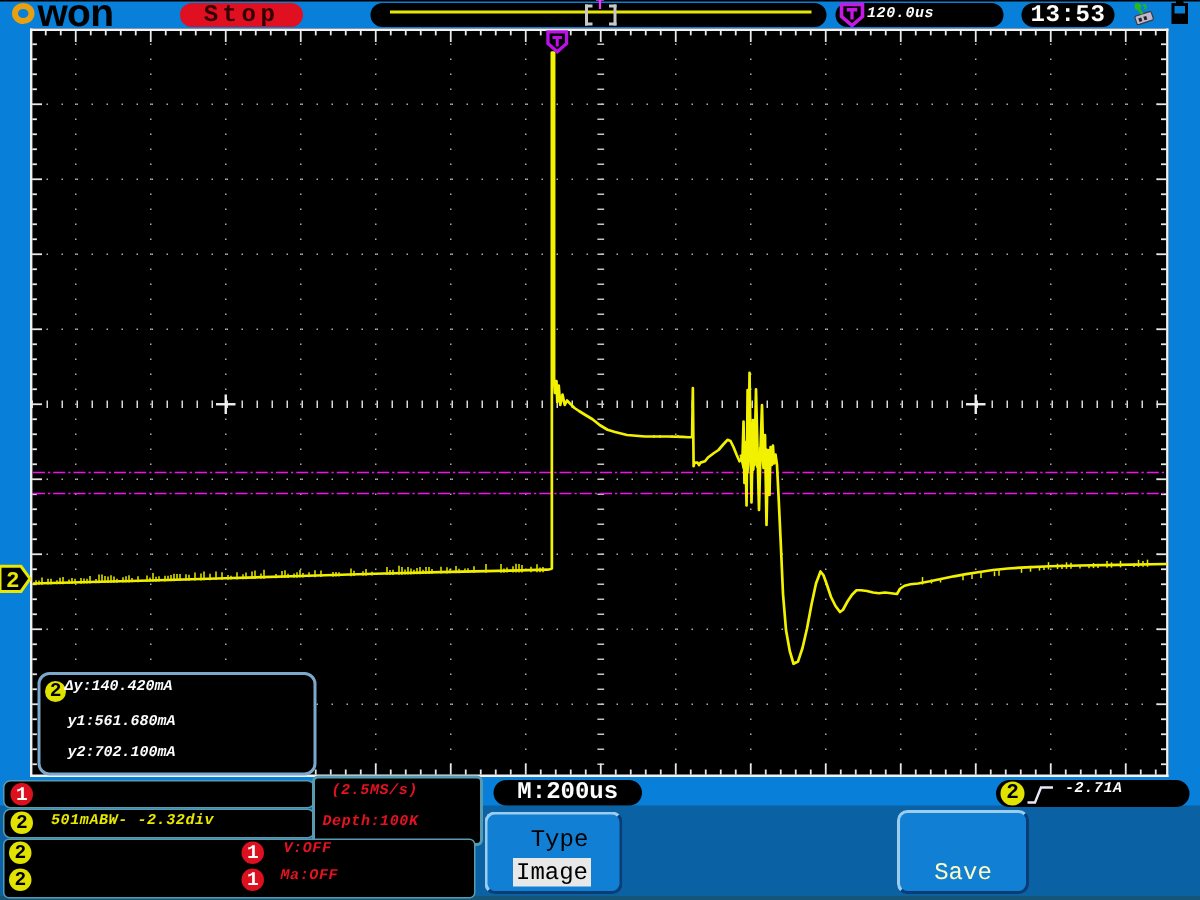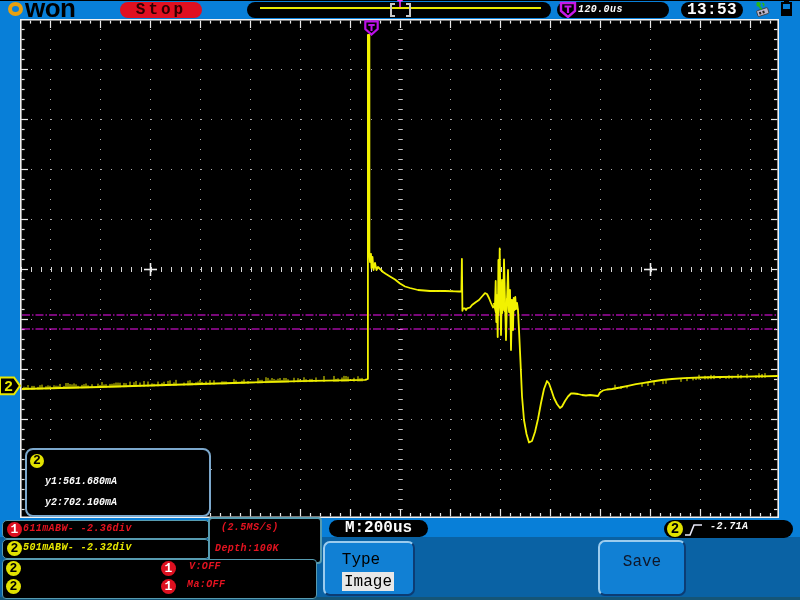--- a/index.html
+++ b/index.html
@@ -8,21 +8,21 @@
   .abs{position:absolute;}
   .pill{position:absolute;background:#000;border-radius:9px;color:#fcfcfc;
         font-size:16px;font-weight:bold;}
   .cyanbox{position:absolute;background:#000;border:2px solid #579BB0;border-radius:5px;}
   .circ{position:absolute;width:15px;height:15px;border-radius:50%;
         font-size:13px;font-weight:bold;text-align:center;line-height:15px;}
   .c2{background:#E2E200;color:#000;}
   .c1{background:#DD1020;color:#fff;}
   .mtxt{font-size:10px;font-weight:bold;letter-spacing:0.4px;white-space:pre;font-style:italic;}
   .red{color:#E31320;}
-  .yel{color:#E8E800;}
+  .yel{color:#E8E800;margin-left:11px;}
   .wht{color:#FCFCFC;}
 </style>
 </head>
 <body>
 
 <div class="abs" style="left:0;top:0;width:800px;height:1px;background:#000;"></div>
 
 <div class="abs" style="left:8px;top:2px;width:15px;height:14px;border:4px solid #E8A010;border-radius:50%;box-sizing:border-box;"></div>
 <div class="abs" style="left:25px;top:-5px;color:#000;font-family:'Liberation Sans',sans-serif;font-weight:bold;font-size:26px;line-height:26px;letter-spacing:-0.5px;">won</div>
 
@@ -528,27 +528,27 @@
 
   <path d="M0 377.5 H14 L20 385.8 L14 394.3 H0 Z" fill="#000" stroke="#E8E800" stroke-width="2"></path>
   <text x="4" y="391" font-size="15" font-weight="bold" fill="#E8E800" font-family="Liberation Mono">2</text>
 </svg>
 
 <div class="abs" style="left:0;top:537px;width:800px;height:60px;background:#0A62A4;"></div>
 <div class="abs" style="left:0;top:597px;width:800px;height:3px;background:#155577;"></div>
 
 <div class="abs" style="left:25px;top:448px;width:186px;height:69px;background:#000;border:2px solid #7CA8CC;border-radius:8px;box-sizing:border-box;">
   <div class="circ c2" style="left:3px;top:4px;width:14px;height:14px;line-height:14px;font-size:13px;">2</div>
+  <div class="abs mtxt wht" style="left:16px;top:3px;letter-spacing:0;">Δy:140.420mA</div>
   <div class="abs mtxt wht" style="left:18px;top:26px;letter-spacing:0;">y1:561.680mA</div>
   <div class="abs mtxt wht" style="left:18px;top:47px;letter-spacing:0;">y2:702.100mA</div>
 </div>
 
 <div class="cyanbox" style="left:2px;top:520px;width:206px;height:17px;border-width:1px;">
   <div class="circ c1" style="left:4px;top:1px;">1</div>
-  <div class="abs mtxt red" style="left:20px;top:0px;line-height:15px;">611mABW- -2.36div</div>
 </div>
 <div class="cyanbox" style="left:2px;top:539px;width:206px;height:18px;border-width:1px;">
   <div class="circ c2" style="left:4px;top:1px;">2</div>
   <div class="abs mtxt yel" style="left:20px;top:0px;line-height:16px;">501mABW- -2.32div</div>
 </div>
 
 <div class="cyanbox" style="left:208px;top:517px;width:110px;height:43px;border-radius:4px;">
   <div class="abs mtxt red" style="left:11px;top:3px;">(2.5MS/s)</div>
   <div class="abs mtxt red" style="left:5px;top:24px;">Depth:100K</div>
 </div>
@@ -567,20 +567,20 @@
   <div class="circ c2" style="left:3px;top:1px;">2</div>
   <div class="circ c1" style="left:158px;top:1px;">1</div>
   <div class="abs mtxt red" style="left:176px;top:1px;margin-left:10px;">V:OFF</div>
   <div class="circ c2" style="left:3px;top:19px;">2</div>
   <div class="circ c1" style="left:158px;top:19px;">1</div>
   <div class="abs mtxt red" style="left:184px;top:19px;">Ma:OFF</div>
 </div>
 
 <div class="abs" style="left:323px;top:541px;width:92px;height:55px;background:#1180D4;border-radius:7px;
      border-top:2px solid #9CCCEE;border-left:2px solid #9CCCEE;border-bottom:2px solid #0C3C74;border-right:2px solid #0C3C74;box-sizing:border-box;">
-  <div class="abs" style="left:4px;top:8px;width:64px;text-align:center;color:#000;font-size:16px;">Type</div>
+  <div class="abs" style="left:16px;top:8px;width:64px;text-align:center;color:#000;font-size:16px;">Type</div>
   <div class="abs" style="left:17px;top:29px;width:52px;height:19px;background:#E8E8E8;color:#000;font-size:16px;text-align:center;line-height:20px;">Image</div>
 </div>
 
 <div class="abs" style="left:598px;top:540px;width:88px;height:56px;background:#1180D4;border-radius:7px;
      border-top:2px solid #9CCCEE;border-left:2px solid #9CCCEE;border-bottom:2px solid #0C3C74;border-right:2px solid #0C3C74;box-sizing:border-box;">
-  <div class="abs" style="left:0;top:11px;width:84px;text-align:center;color:#0f172a;font-size:16px;">Save</div>
+  <div class="abs" style="left:0;top:31px;width:84px;text-align:center;color:#fef9c3;font-size:16px;">Save</div>
 </div>
 
 </body></html>

